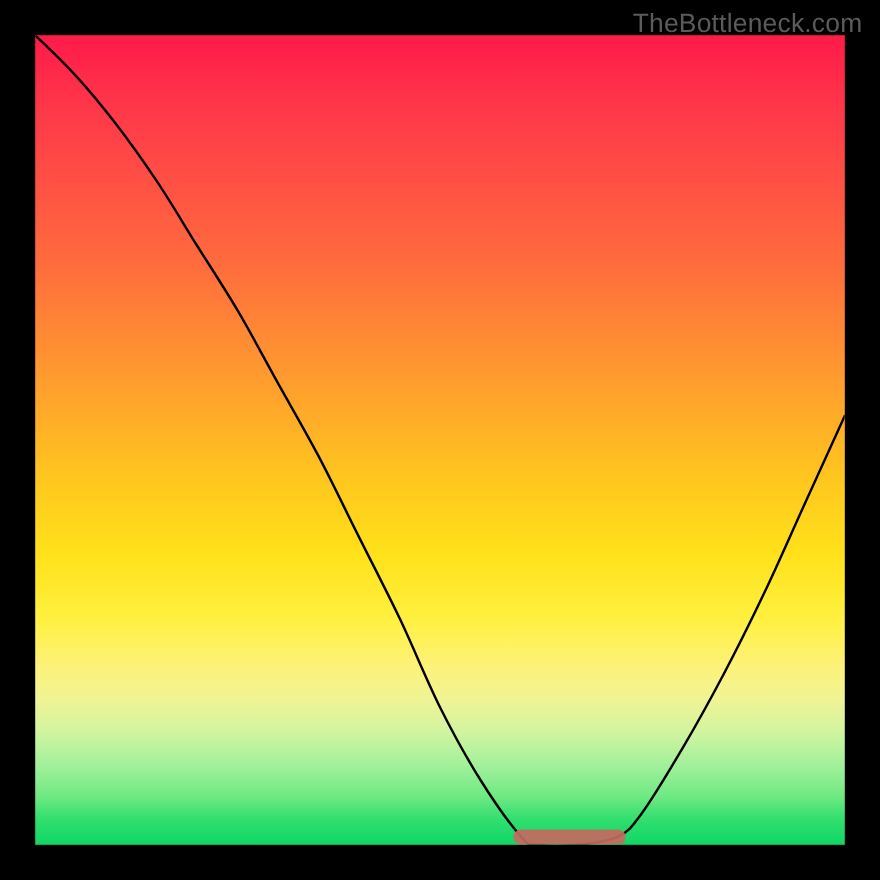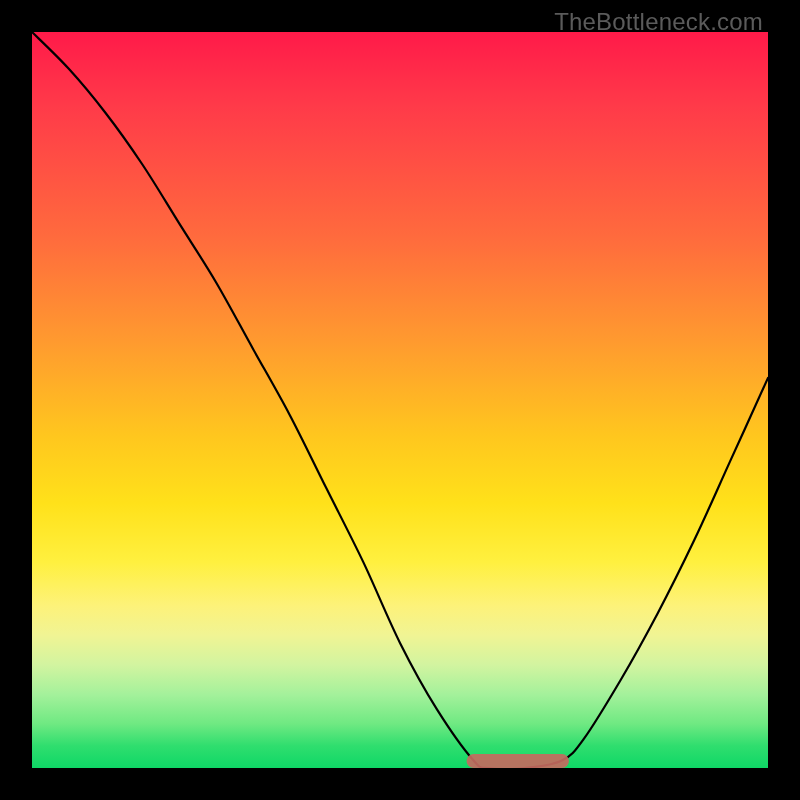--- a/index.html
+++ b/index.html
@@ -39,21 +39,21 @@
       #a4f19b 90%,
       #6fe982 94%,
       #2fde6e 97%,
       #0fd766 100%
     );
     overflow: hidden;
   }
   .watermark {
     position: absolute;
     top: 8px;
-    right: 37px;
+    right: 16px;
     color: #5b5b5b;
     font-size: 24px;
     font-weight: 500;
     user-select: none;
     letter-spacing: 0.2px;
     margin-left: 36px;
   }
   svg.curve {
     position: absolute;
     left: 0; top: 0;

